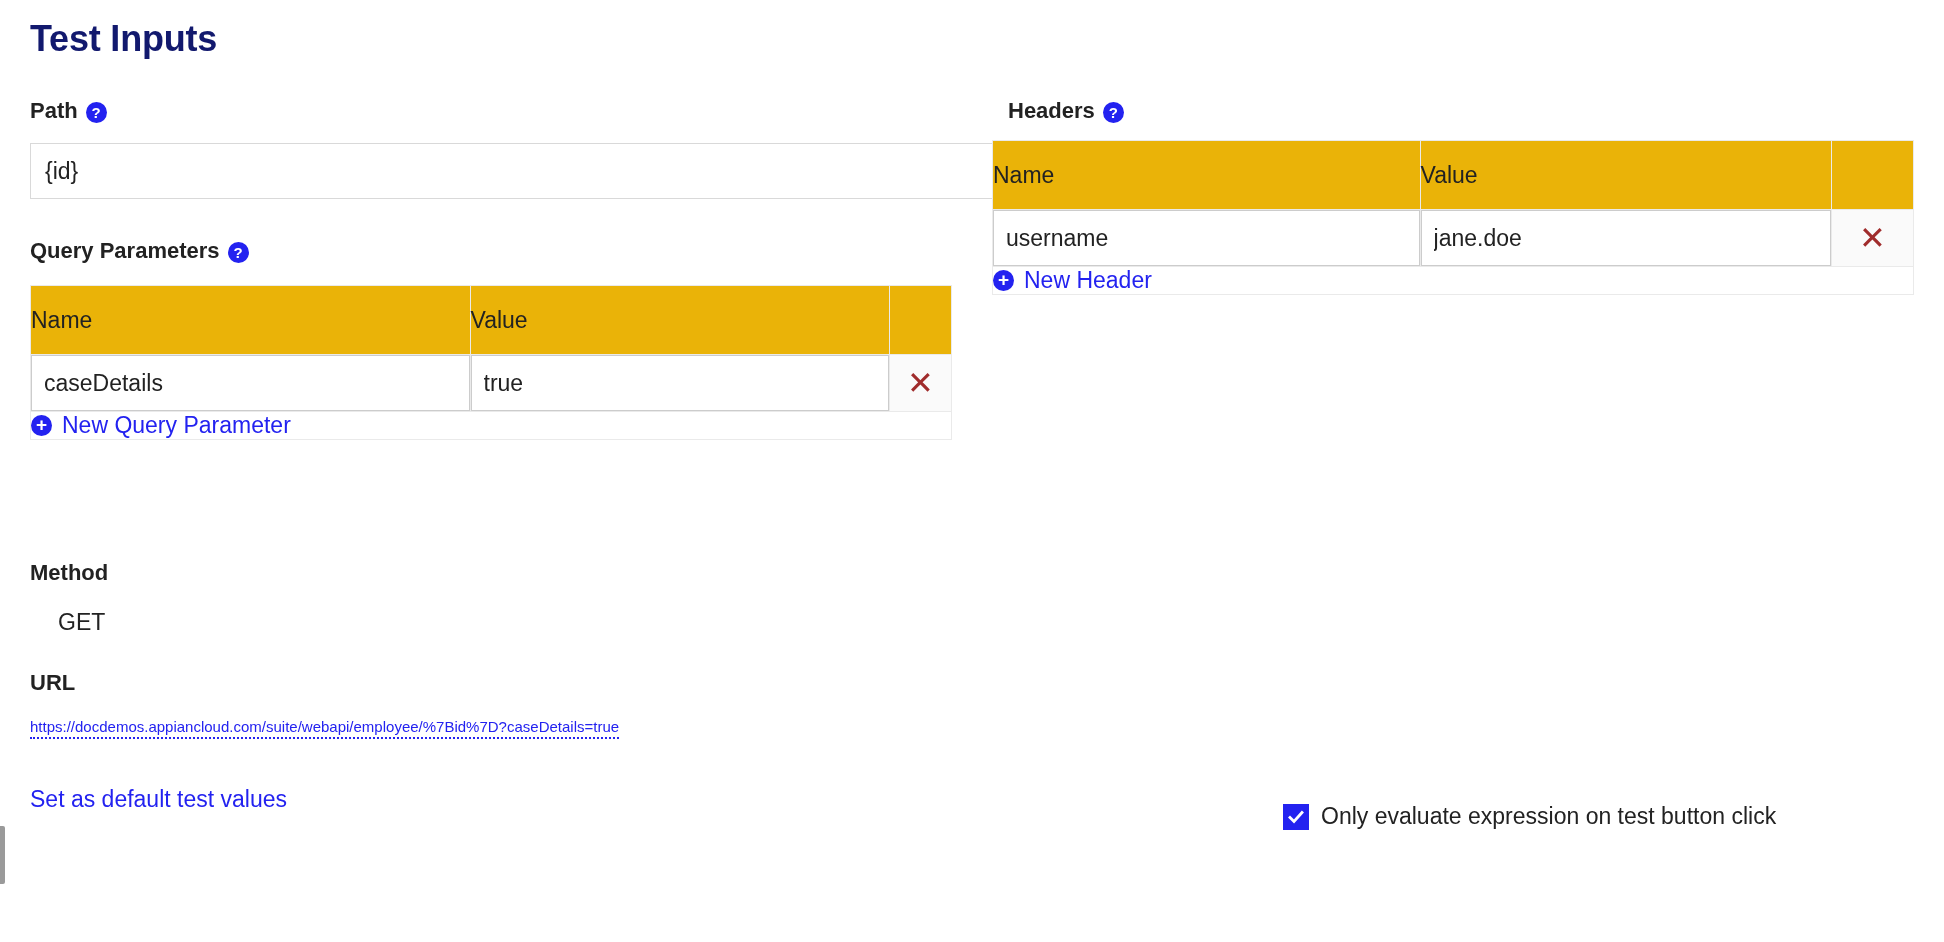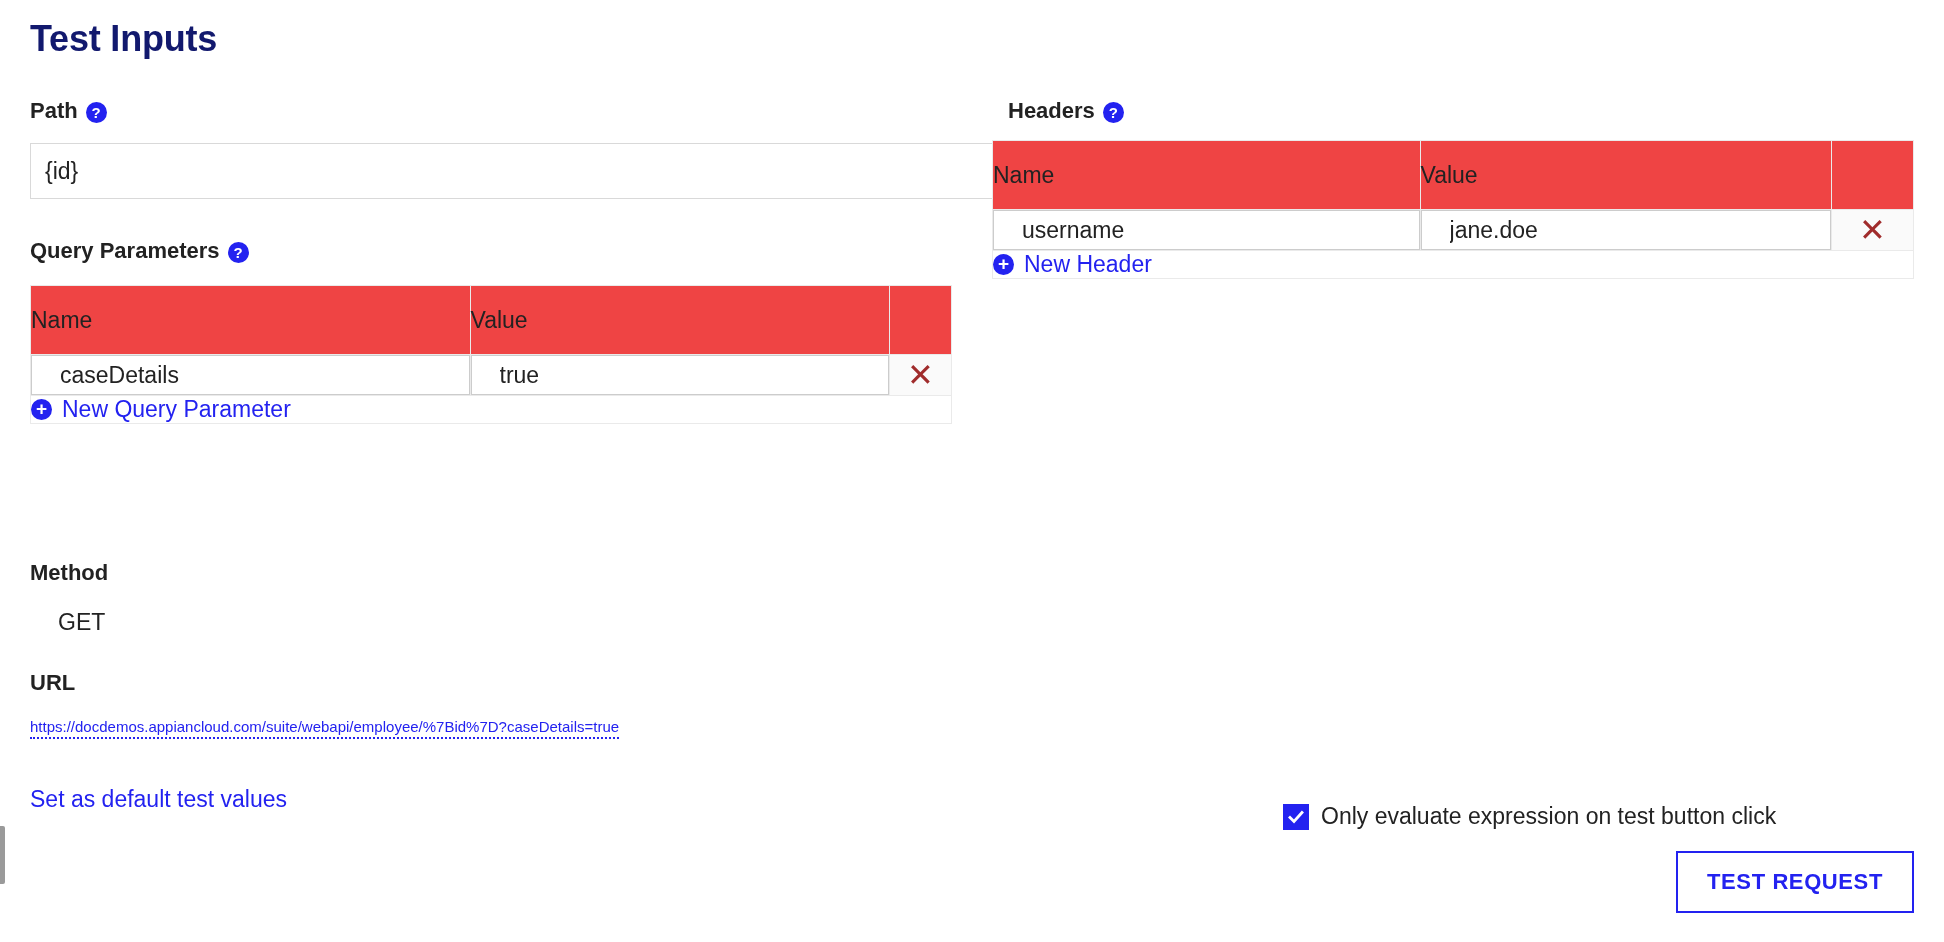--- a/index.html
+++ b/index.html
@@ -99,38 +99,38 @@
     padding: 0;
     vertical-align: middle;
   }
   .grid-head-cell {
     font-size: 23px;
     font-weight: normal;
     color: #222222;
     text-align: left;
     padding: 0 16px;
     height: 69px;
-    background: #ef4444;
+    background: #eab308;
   }
   .grid-body-cell {
     background: #fafafa;
     padding: 8px 10px;
   }
   .grid-action-cell {
     background: #fafafa;
     text-align: center;
   }
   .cell-input {
     width: 100%;
-    height: 40px;
+    height: 56px;
     border: 1px solid #cccccc;
     background: #ffffff;
     font-size: 23px;
     color: #222222;
-    padding: 0 28px;
+    padding: 0 12px;
     font-family: "Liberation Sans", sans-serif;
   }
 
   .delete-x {
     display: inline-block;
     font-size: 32px;
     line-height: 1;
     color: #a02c2c;
     font-family: "Liberation Sans", sans-serif;
     font-weight: 400;
@@ -361,15 +361,14 @@
 
   <div class="checkbox-row">
     <span class="checkbox-box">
       <svg width="20" height="20" viewBox="0 0 20 20" aria-hidden="true">
         <polyline points="4,10.5 8,14.5 16,5.5" fill="none" stroke="#ffffff" stroke-width="2.8" stroke-linecap="square" stroke-linejoin="miter"></polyline>
       </svg>
     </span>
     <span class="checkbox-label">Only evaluate expression on test button click</span>
   </div>
 
-  <button class="test-request-btn">TEST REQUEST</button>
 
 </div>
 
 </body></html>

